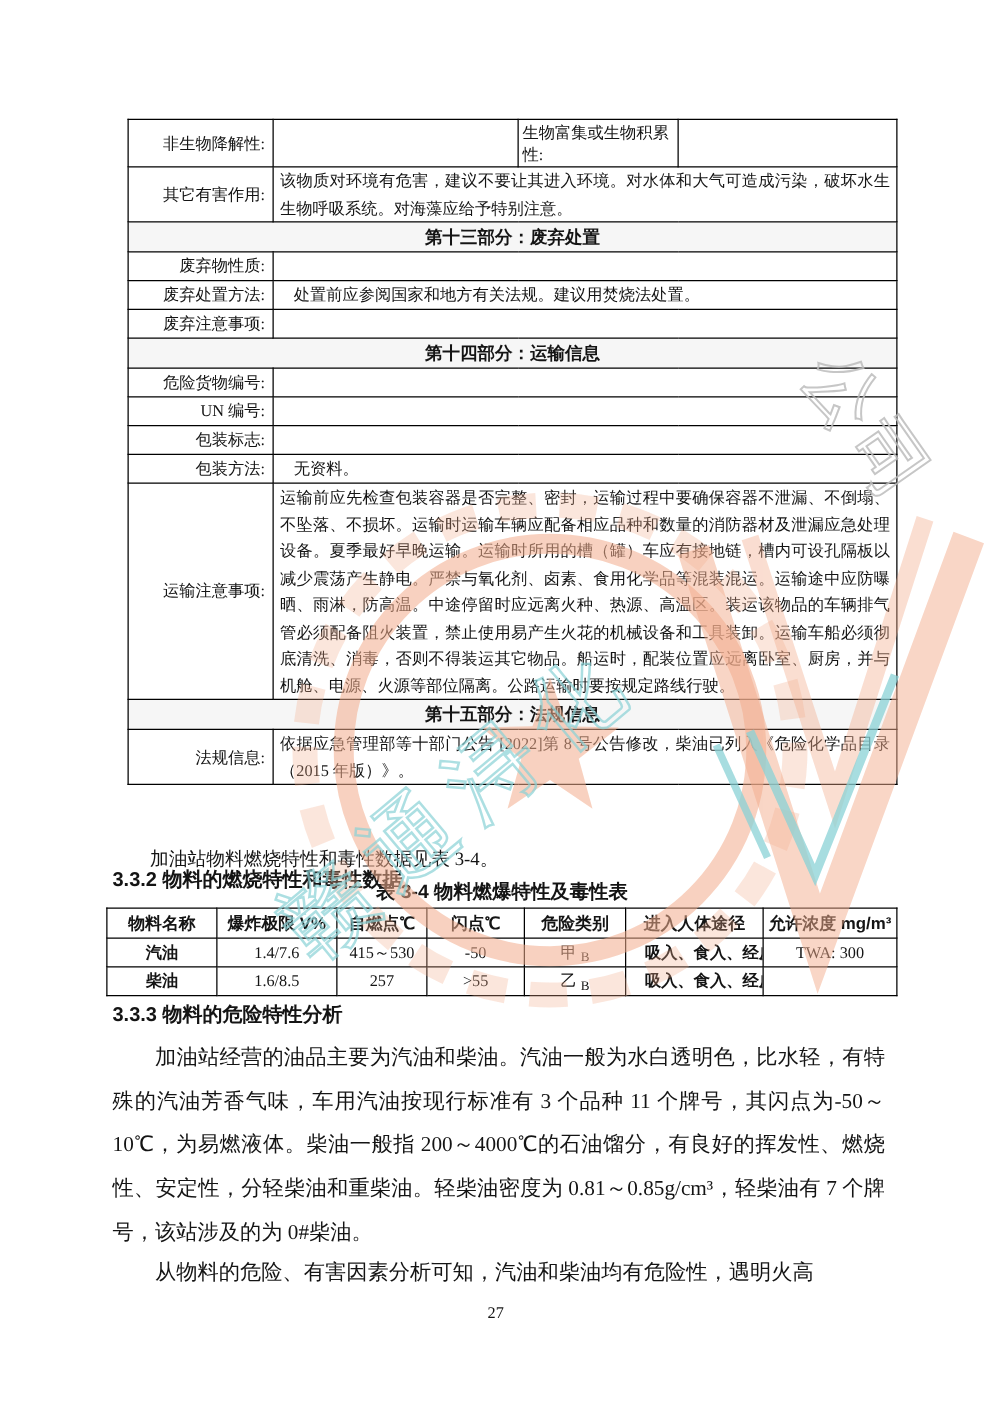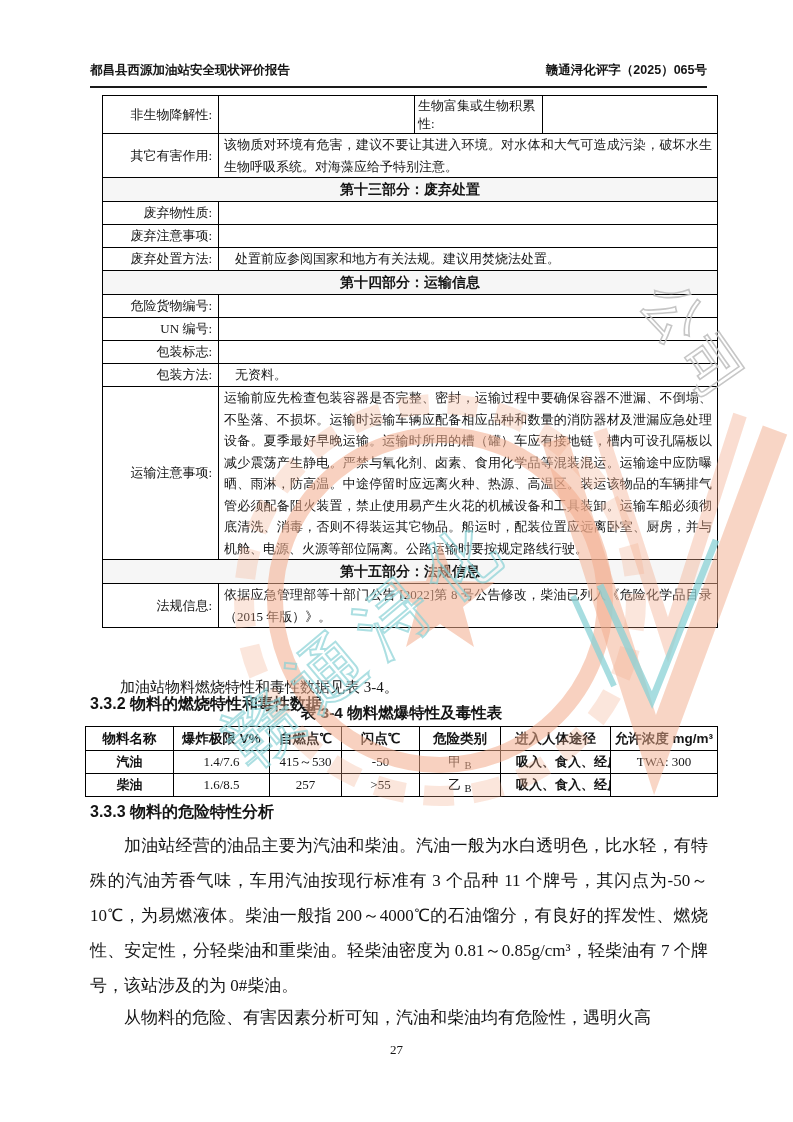--- a/index.html
+++ b/index.html
@@ -38,24 +38,20 @@
         text-align:justify;text-indent:2em;margin:0;}
   .pageno{position:absolute;top:1042px;left:0;width:100%;text-align:center;font-size:13px;}
   
   .wm{position:absolute;inset:0;z-index:5;pointer-events:none;}
 </style>
 </head>
 <body>
 
 <div class="page">
 
-  <div class="doc-header">
-    <span>都昌县西源加油站安全现状评价报告</span>
-    <span>赣通浔化评字（2025）065号</span>
-  </div>
 
   <table class="msds">
     <colgroup>
         <col style="width:116px">
         <col style="width:196px">
         <col style="width:128px">
         <col>
       </colgroup>
     <tbody>
         <tr>
@@ -69,26 +65,26 @@
       <td colspan="3" class="long">该物质对环境有危害，建议不要让其进入环境。对水体和大气可造成污染，破坏水生生物呼吸系统。对海藻应给予特别注意。</td>
     </tr>
     <tr>
       <td colspan="4" class="section">第十三部分：废弃处置</td>
     </tr>
     <tr>
       <td class="lbl">废弃物性质:</td>
       <td colspan="3"></td>
     </tr>
     <tr>
+      <td class="lbl">废弃处置方法:</td>
+      <td colspan="3">处置前应参阅国家和地方有关法规。建议用焚烧法处置。</td>
+    </tr>
+    <tr>
       <td class="lbl">废弃注意事项:</td>
       <td colspan="3"></td>
-    </tr>
-    <tr>
-      <td class="lbl">废弃处置方法:</td>
-      <td colspan="3">处置前应参阅国家和地方有关法规。建议用焚烧法处置。</td>
     </tr>
     <tr>
       <td colspan="4" class="section">第十四部分：运输信息</td>
     </tr>
     <tr>
       <td class="lbl">危险货物编号:</td>
       <td colspan="3"></td>
     </tr>
     <tr>
       <td class="lbl">UN 编号:</td>

